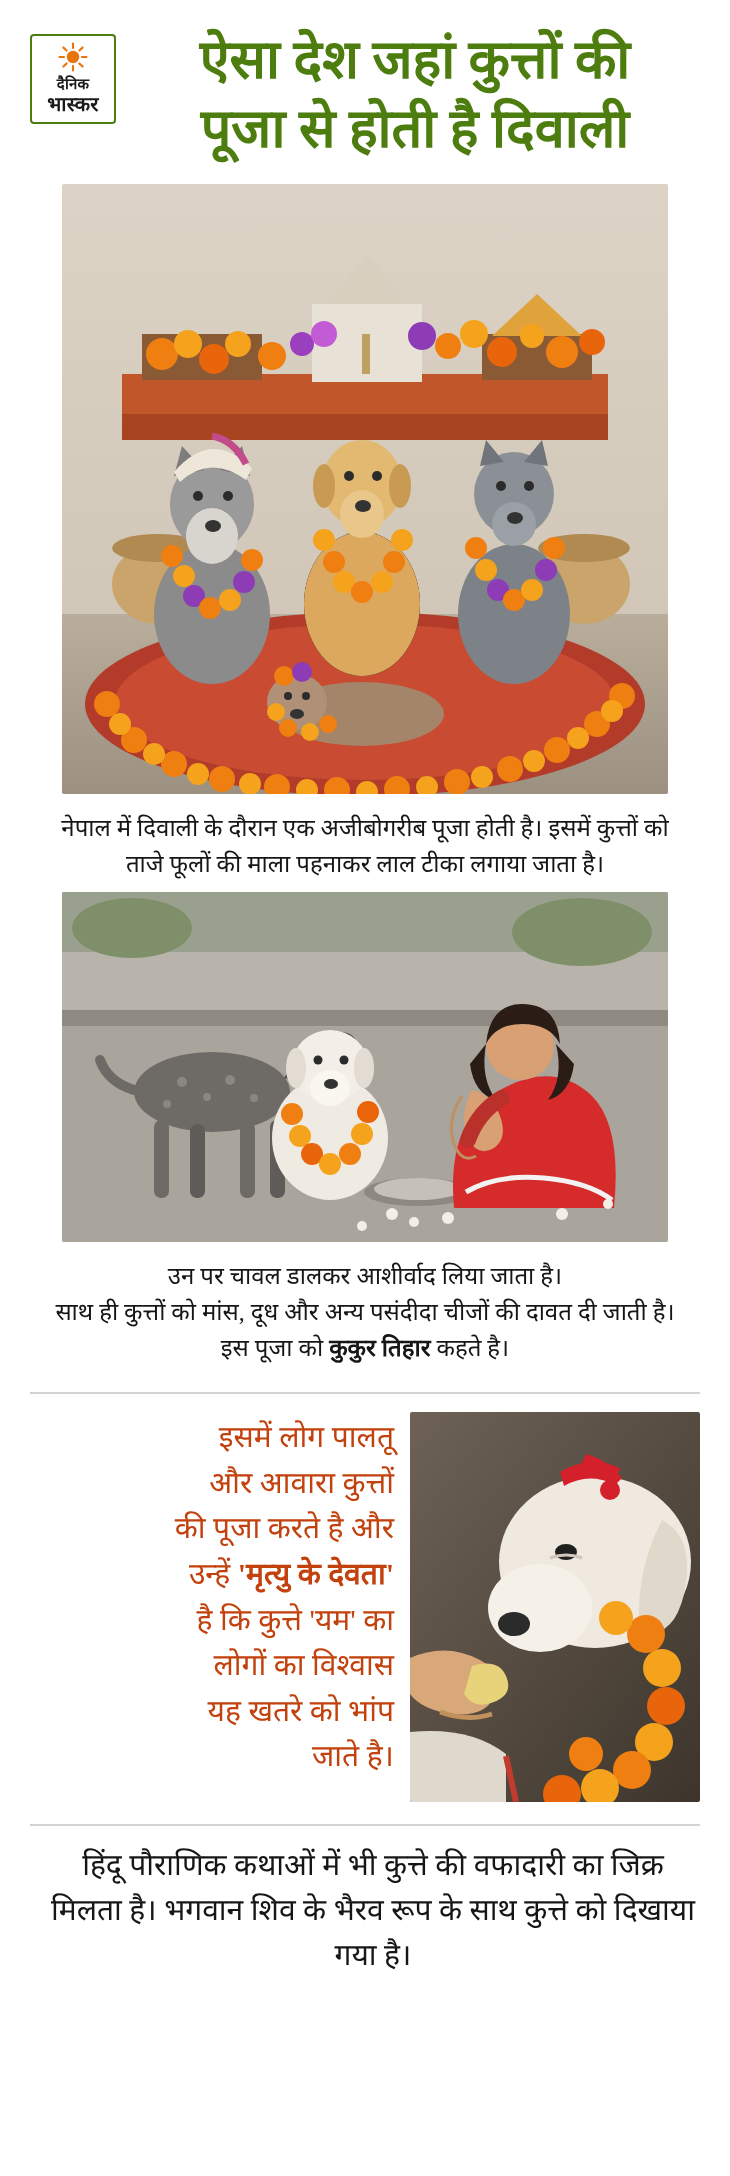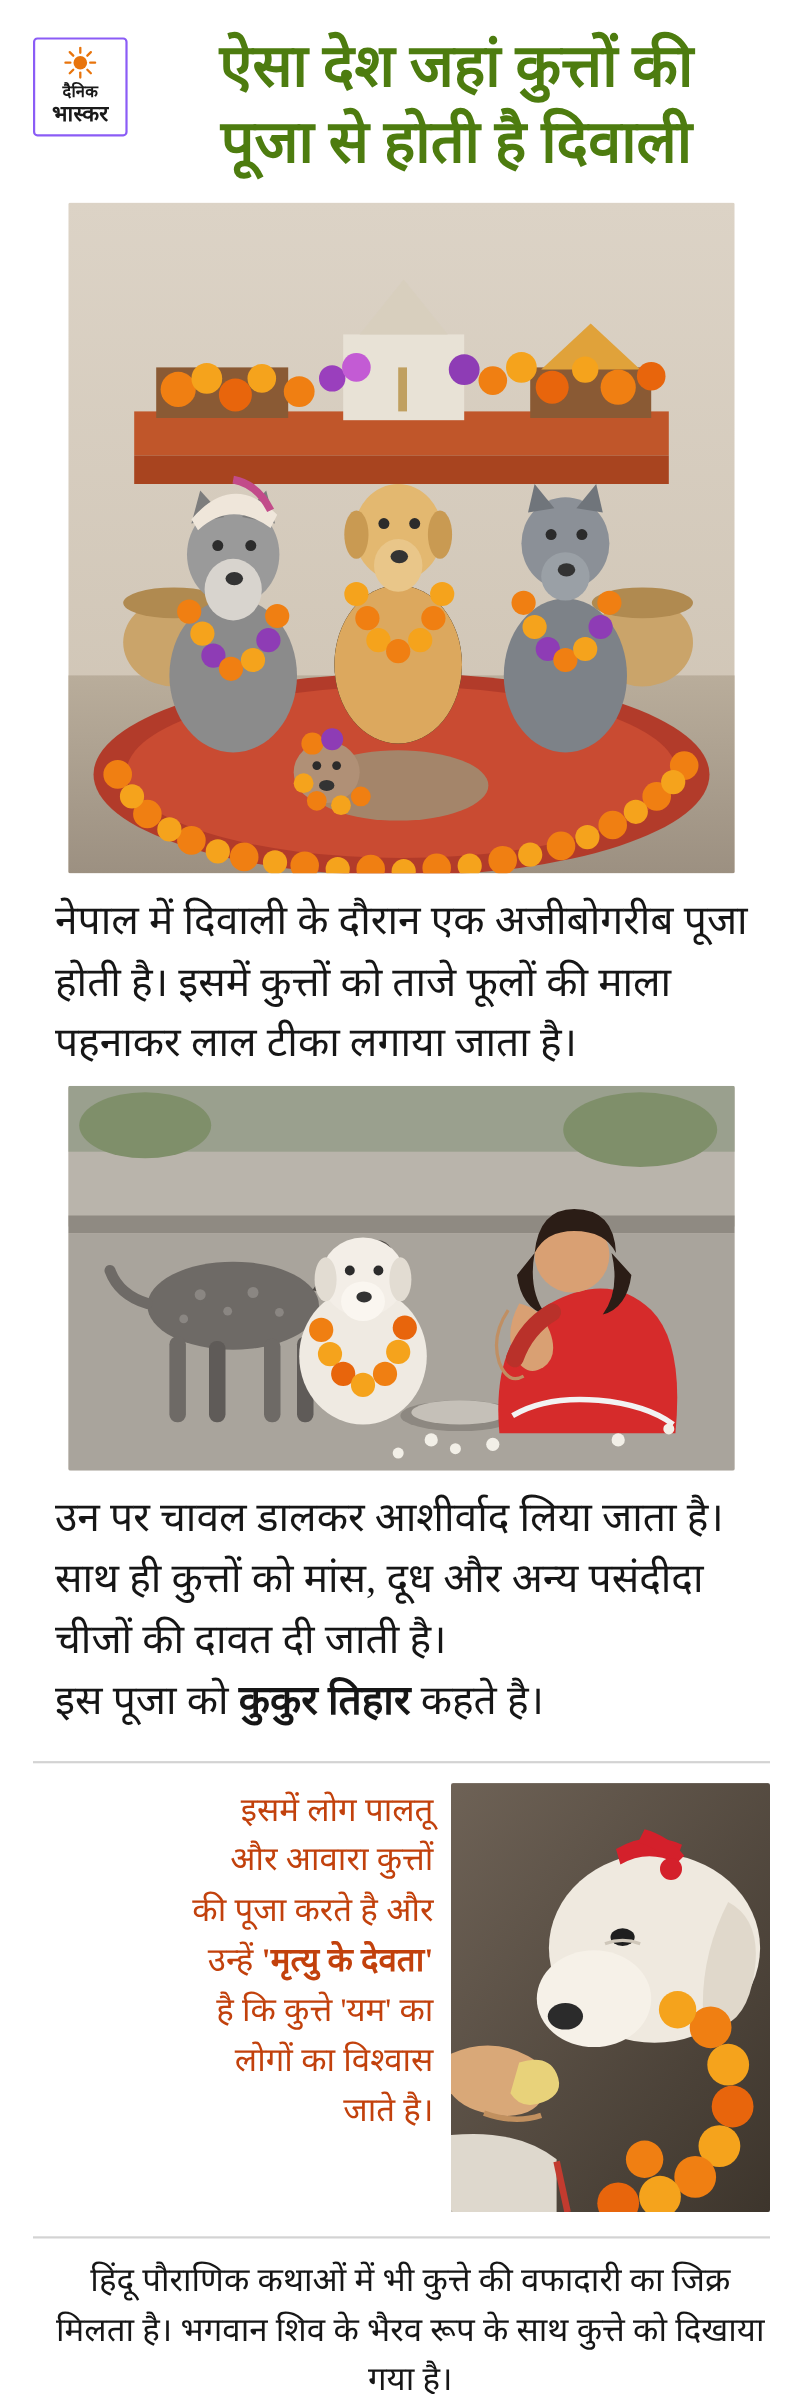--- a/index.html
+++ b/index.html
@@ -22,21 +22,21 @@
   
   .header {
     display: flex;
     align-items: flex-start;
     padding: 22px 34px 14px 30px;
     gap: 18px;
   }
   .logo {
     width: 86px;
     min-width: 86px;
-    border: 2px solid #8b5cf6;
+    border: 2px solid #4d7c0f;
     border-radius: 4px;
     padding: 6px 4px 7px 4px;
     text-align: center;
     background: #fff;
     margin-top: 12px;
   }
   .logo-sun {
     width: 30px;
     height: 30px;
     margin: 0 auto 4px auto;
@@ -79,23 +79,24 @@
     overflow: hidden;
     position: relative;
     display: block;
   }
   .photo1 { height: 610px; }
   .photo2 { height: 350px; }
 
   
   .caption {
     font-family: "Liberation Serif", serif;
-    font-size: 37px;
+    font-size: 24px;
     line-height: 1.5;
     color: #161616;
+    text-align: center;
     padding: 16px 50px 4px 50px;
   }
   .caption b { font-weight: bold; }
 
   .divider {
     height: 2px;
     background: #d3d3d3;
     margin: 22px 30px 0 30px;
   }
 
@@ -430,20 +431,21 @@
   <div class="mixed">
     <div class="mixed-text">
       <div>इसमें लोग पालतू</div>
       <div>और आवारा कुत्तों</div>
       <div>की पूजा करते है और</div>
       <div>
         उन्हें <b>'मृत्यु के देवता'</b>
       </div>
       <div>है कि कुत्ते 'यम' का</div>
       <div>लोगों का विश्वास</div>
+      <div>यह खतरे को भांप</div>
       <div>जाते है।</div>
     </div>
     <div class="mixed-photo">
       <svg viewBox="0 0 290 390" preserveAspectRatio="none" class="illus" aria-hidden="true">
         <defs>
           <linearGradient id="bg3" x1="0" y1="0" x2="1" y2="1">
             <stop offset="0%" stop-color="#6e6256"></stop>
             <stop offset="100%" stop-color="#3d352c"></stop>
           </linearGradient>
         </defs>

